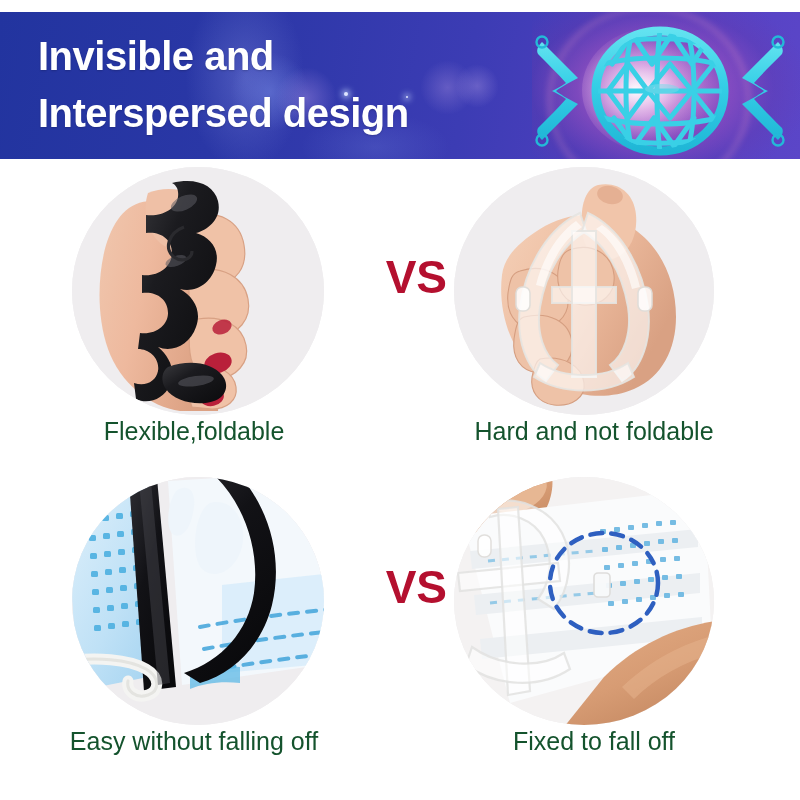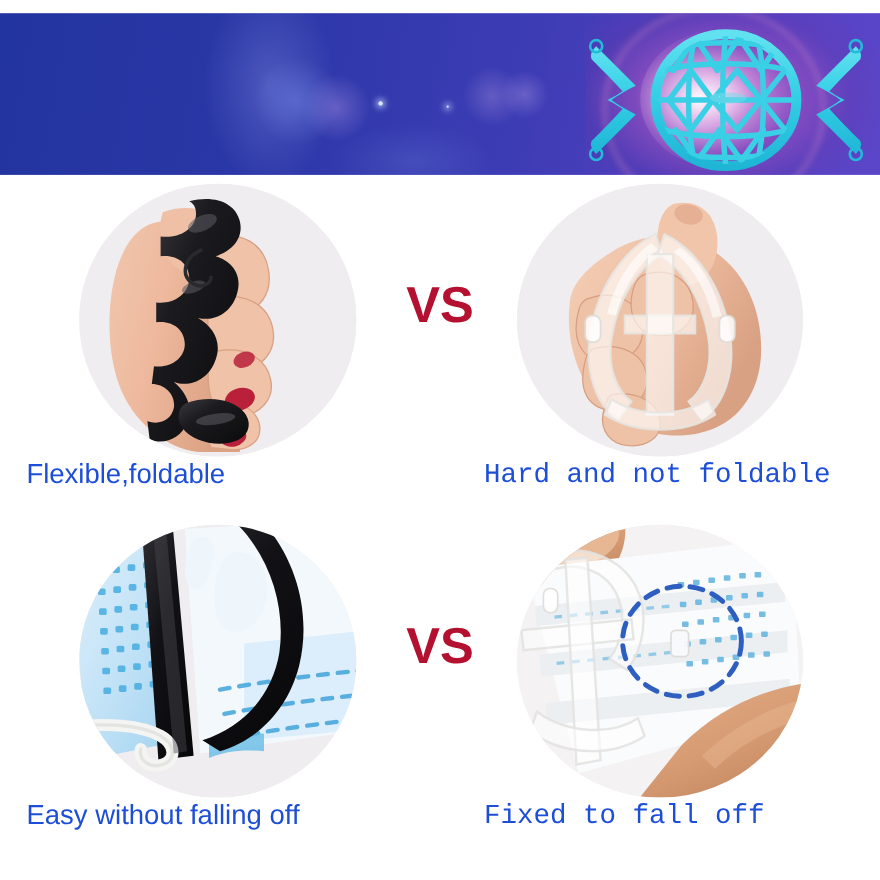--- a/index.html
+++ b/index.html
@@ -92,54 +92,54 @@
     top: 159px;
     width: 800px;
     height: 641px;
   }
   .compare-row { position: absolute; left: 0; width: 800px; height: 320px; }
   .compare-row.row-top { top: 0; }
   .compare-row.row-bottom { top: 310px; }
 
   .compare-cell { position: absolute; width: 340px; height: 320px; }
   .compare-cell.cell-left  { left: 30px; }
-  .compare-cell.cell-right { left: 432px; font-family: Liberation Mono, monospace; }
+  .compare-cell.cell-right { left: 416px; }
 
   .photo-circle {
     position: absolute;
     left: 42px;
     top: 8px;
     width: 252px;
     height: 248px;
     border-radius: 50%;
     background: #efedef;
     overflow: hidden;
   }
   .photo-circle.wide { left: 38px; width: 260px; }
 
   .caption {
     position: absolute;
     top: 258px;
     width: 340px;
-    text-align: left;
-    color: #1d4ed8;
+    text-align: center;
+    color: #14532d;
     font-size: 25px;
     font-weight: normal;
     letter-spacing: 0px;
     white-space: nowrap;
   }
   .caption.shift-left  { left: -6px; }
   .caption.shift-right { left: 8px; }
 
   .vs-badge {
     position: absolute;
     left: 353px;
     top: 95px;
     width: 94px;
-    text-align: center;
+    text-align: right;
     color: #b4102f;
     font-size: 46px;
     font-weight: bold;
     letter-spacing: 0px;
     line-height: 46px;
   }
 
   
   .art { position: absolute; left: 0; top: 0; width: 100%; height: 100%; }
 </style>
@@ -153,20 +153,24 @@
   <div class="bokeh b3"></div>
   <div class="bokeh b4"></div>
   <div class="bokeh b5"></div>
   <div class="bokeh b6"></div>
   <div class="sparkle s1"></div>
   <div class="sparkle s2"></div>
 
   <div id="header-glow"></div>
   <div id="header-glow-ring"></div>
 
+  <div id="header-title">
+    <span class="ln">Invisible and</span>
+    <span class="ln">Interspersed design</span>
+  </div>
 
   <div id="header-product">
     <svg class="art" viewBox="0 0 280 142" xmlns="http://www.w3.org/2000/svg">
       <defs>
         <linearGradient id="cyanGrad" x1="0" y1="0" x2="0" y2="1">
           <stop offset="0%" stop-color="#62e2f0"></stop>
           <stop offset="45%" stop-color="#35cfe6"></stop>
           <stop offset="100%" stop-color="#1fb6d6"></stop>
         </linearGradient>
         <radialGradient id="innerGlow" cx="38%" cy="50%" r="55%">

